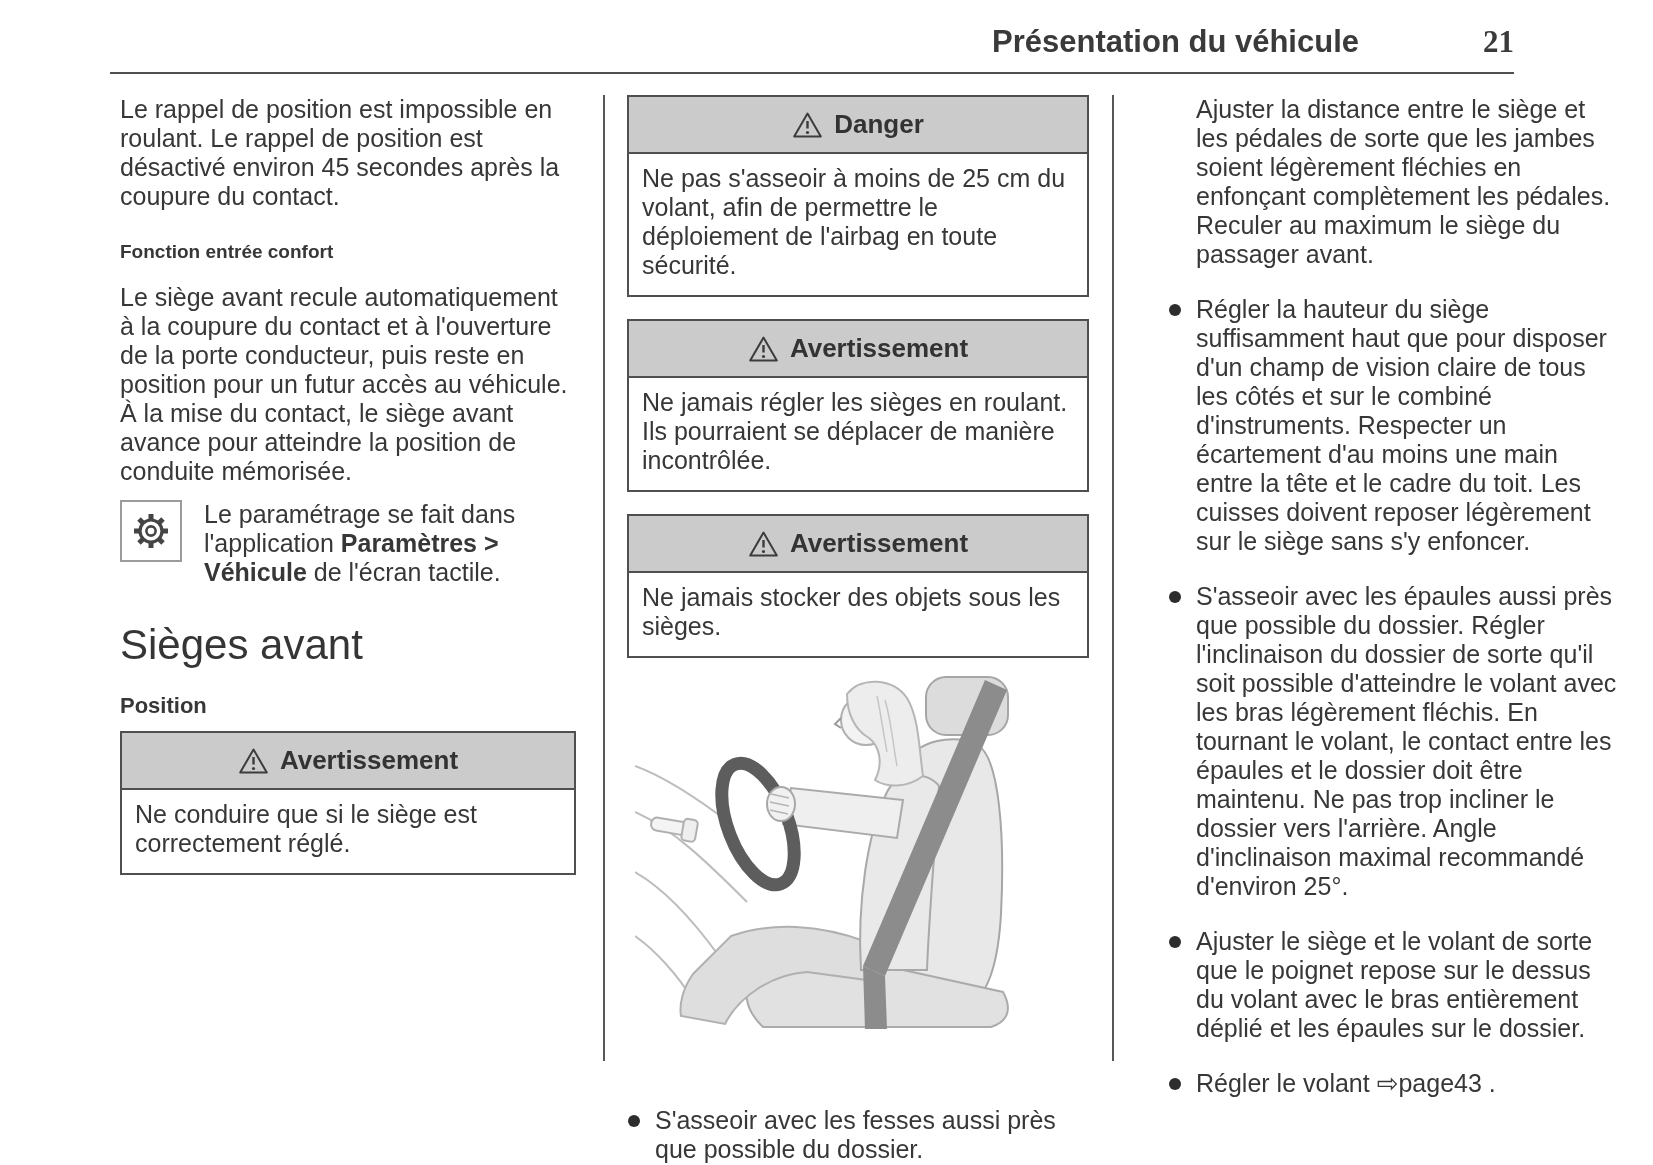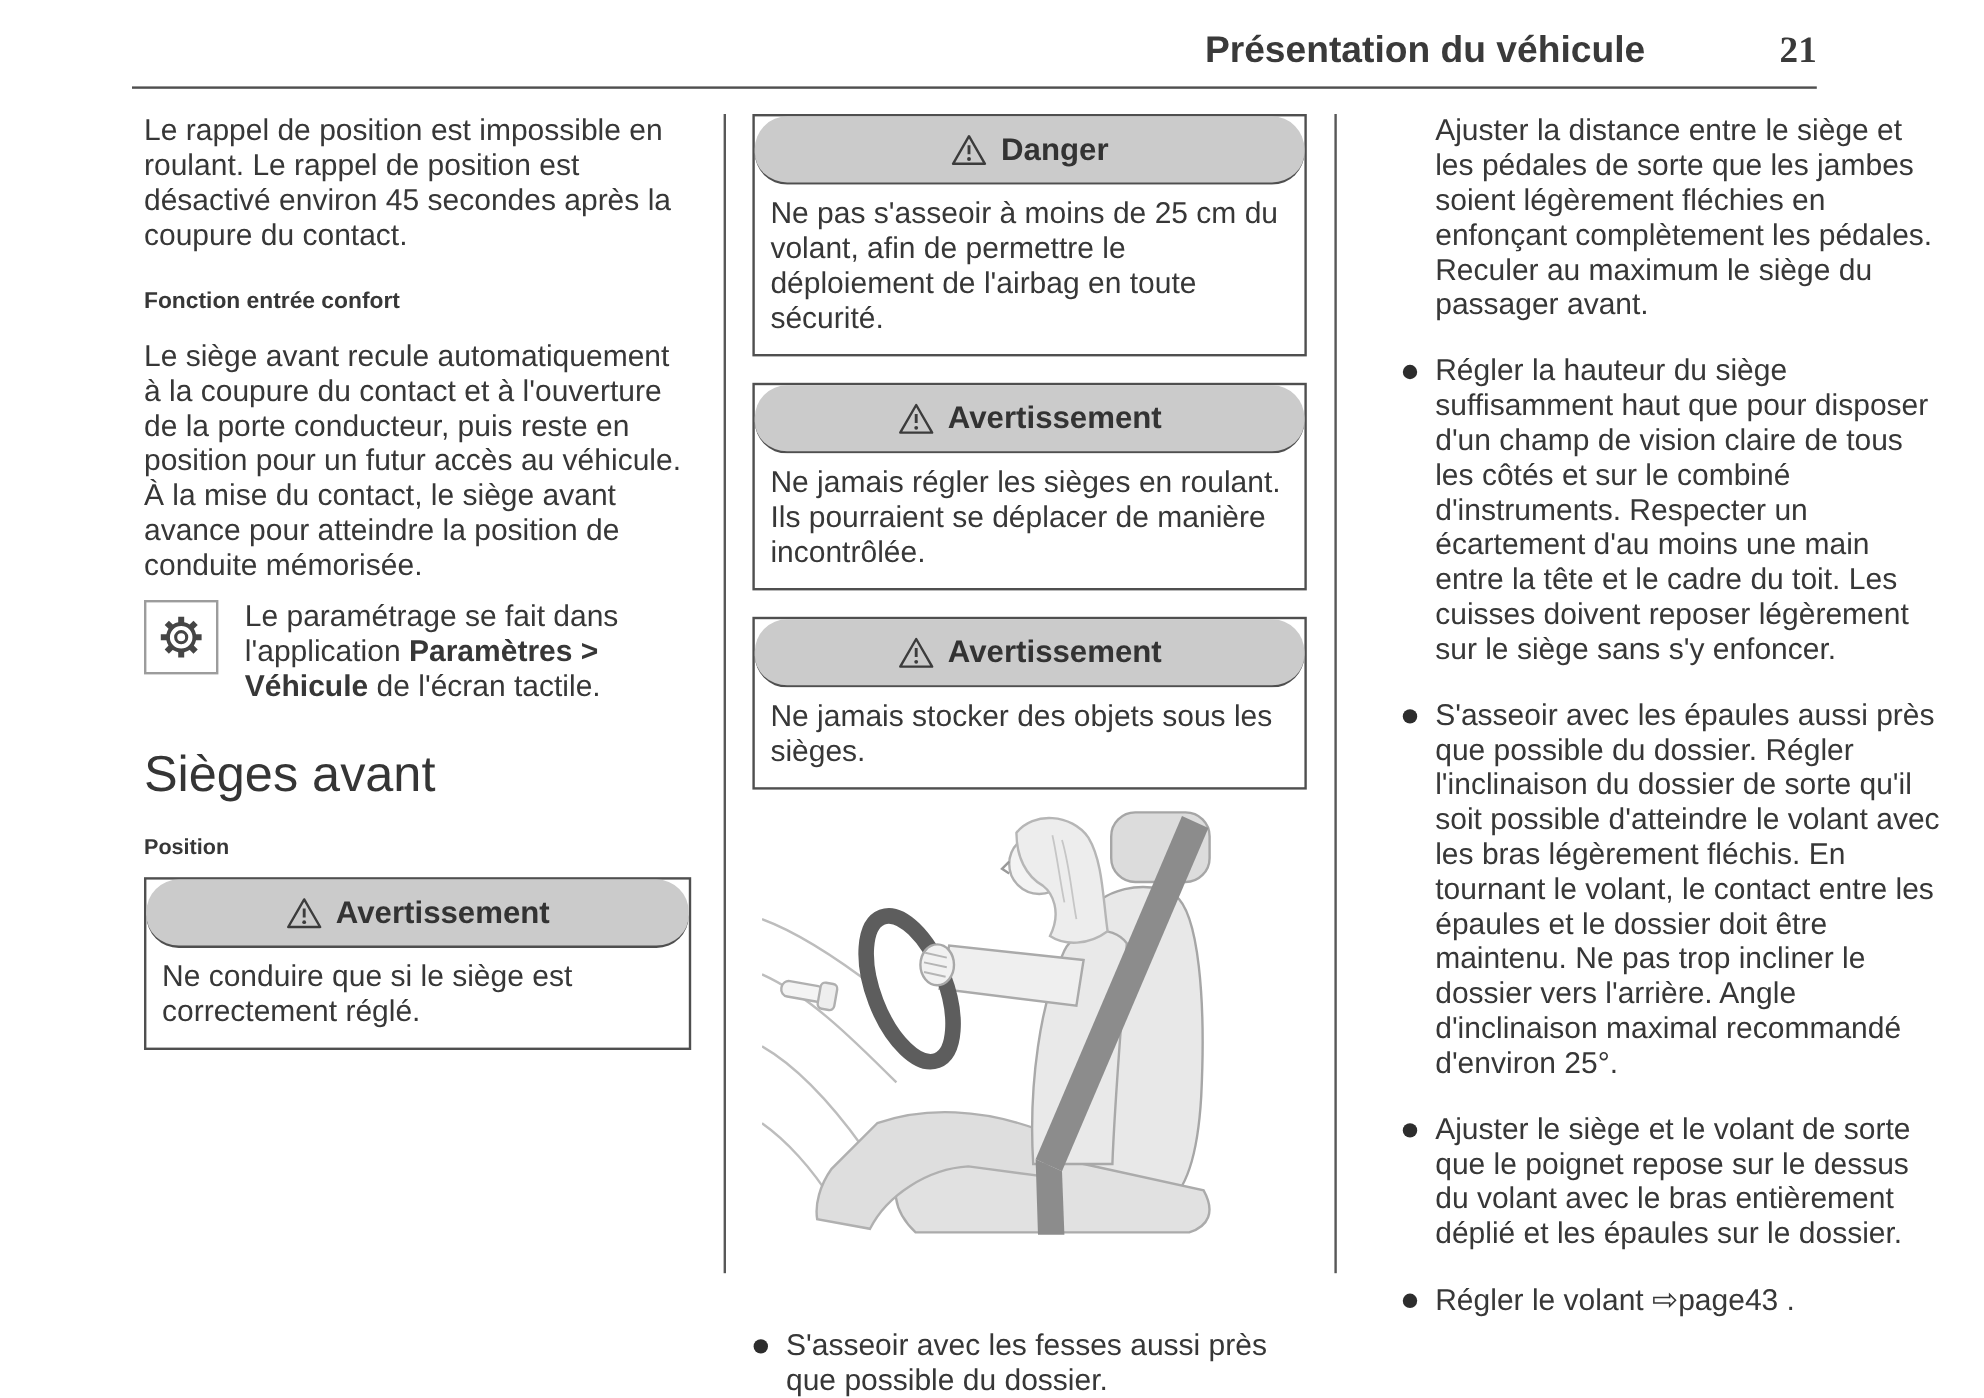--- a/index.html
+++ b/index.html
@@ -9,21 +9,21 @@
     font-family:"Liberation Sans","DejaVu Sans",sans-serif;
     color:#373737;
   }
   .page { position:relative; width:1653px; height:1165px; overflow:hidden; background:#fff; }
 
   
   .header {
     position:absolute; left:110px; top:24px; width:1404px;
     display:flex; justify-content:flex-end; align-items:baseline;
     border-bottom:2px solid #4f4f4f; padding-bottom:12px;
-    font-size:31px; font-weight:bold; color:#3a3a3a;
+    font-size:31px; font-weight:bold; color:#3a3a3a;gap:12px;
   }
   .header .pagenum { margin-left:112px;font-family:Liberation Serif, serif; }
 
   
   .sep { position:absolute; top:95px; width:2px; height:966px; background:#585858; }
   .sep1 { left:603px; } .sep2 { left:1112px; }
 
   
   .col { position:absolute; top:95px; font-size:25px; line-height:29px; }
   .col1 { left:120px;  width:456px; }
@@ -37,29 +37,29 @@
 
   
   .note { display:flex; margin-top:14px; }
   .note-icon-box {
     flex:0 0 62px; width:62px; height:62px; border:2px solid #9c9c9c;
     display:flex; align-items:center; justify-content:center; background:#fff;
   }
   .note-text { margin-left:22px; width:330px; }
 
   h1 { font-size:42px; line-height:48px; font-weight:normal; margin:34px 0 0; color:#353535; }
-  h2 { font-size:18px; line-height:30px; font-weight:bold; margin:22px 0 10px; }
+  h2 { font-size:22px; line-height:30px; font-weight:bold; margin:22px 0 10px; }
 
   
   .wbox { border:2px solid #4f4f4f; background:#fff; }
   .wbox + .wbox { margin-top:22px; }
   .wbox-h {
     background:#cbcbcb; border-bottom:2px solid #4f4f4f;
     display:flex; align-items:center; justify-content:center; gap:11px;
-    font-size:26px; font-weight:bold; padding:13px 1px; color:#333;border-radius:27px;
+    font-size:26px; font-weight:bold; padding:13px 1px; color:#333;
   }
   .wbox-b { padding:10px 13px 15px; }
 
   
   .illu { margin-top:16px; width:386px; height:356px; margin-left:8px; }
 
   
   ul.bullets { list-style:none; margin:0; padding:0; }
   ul.bullets li { position:relative; padding-left:28px; margin-top:26px; }
   ul.bullets li::before {

